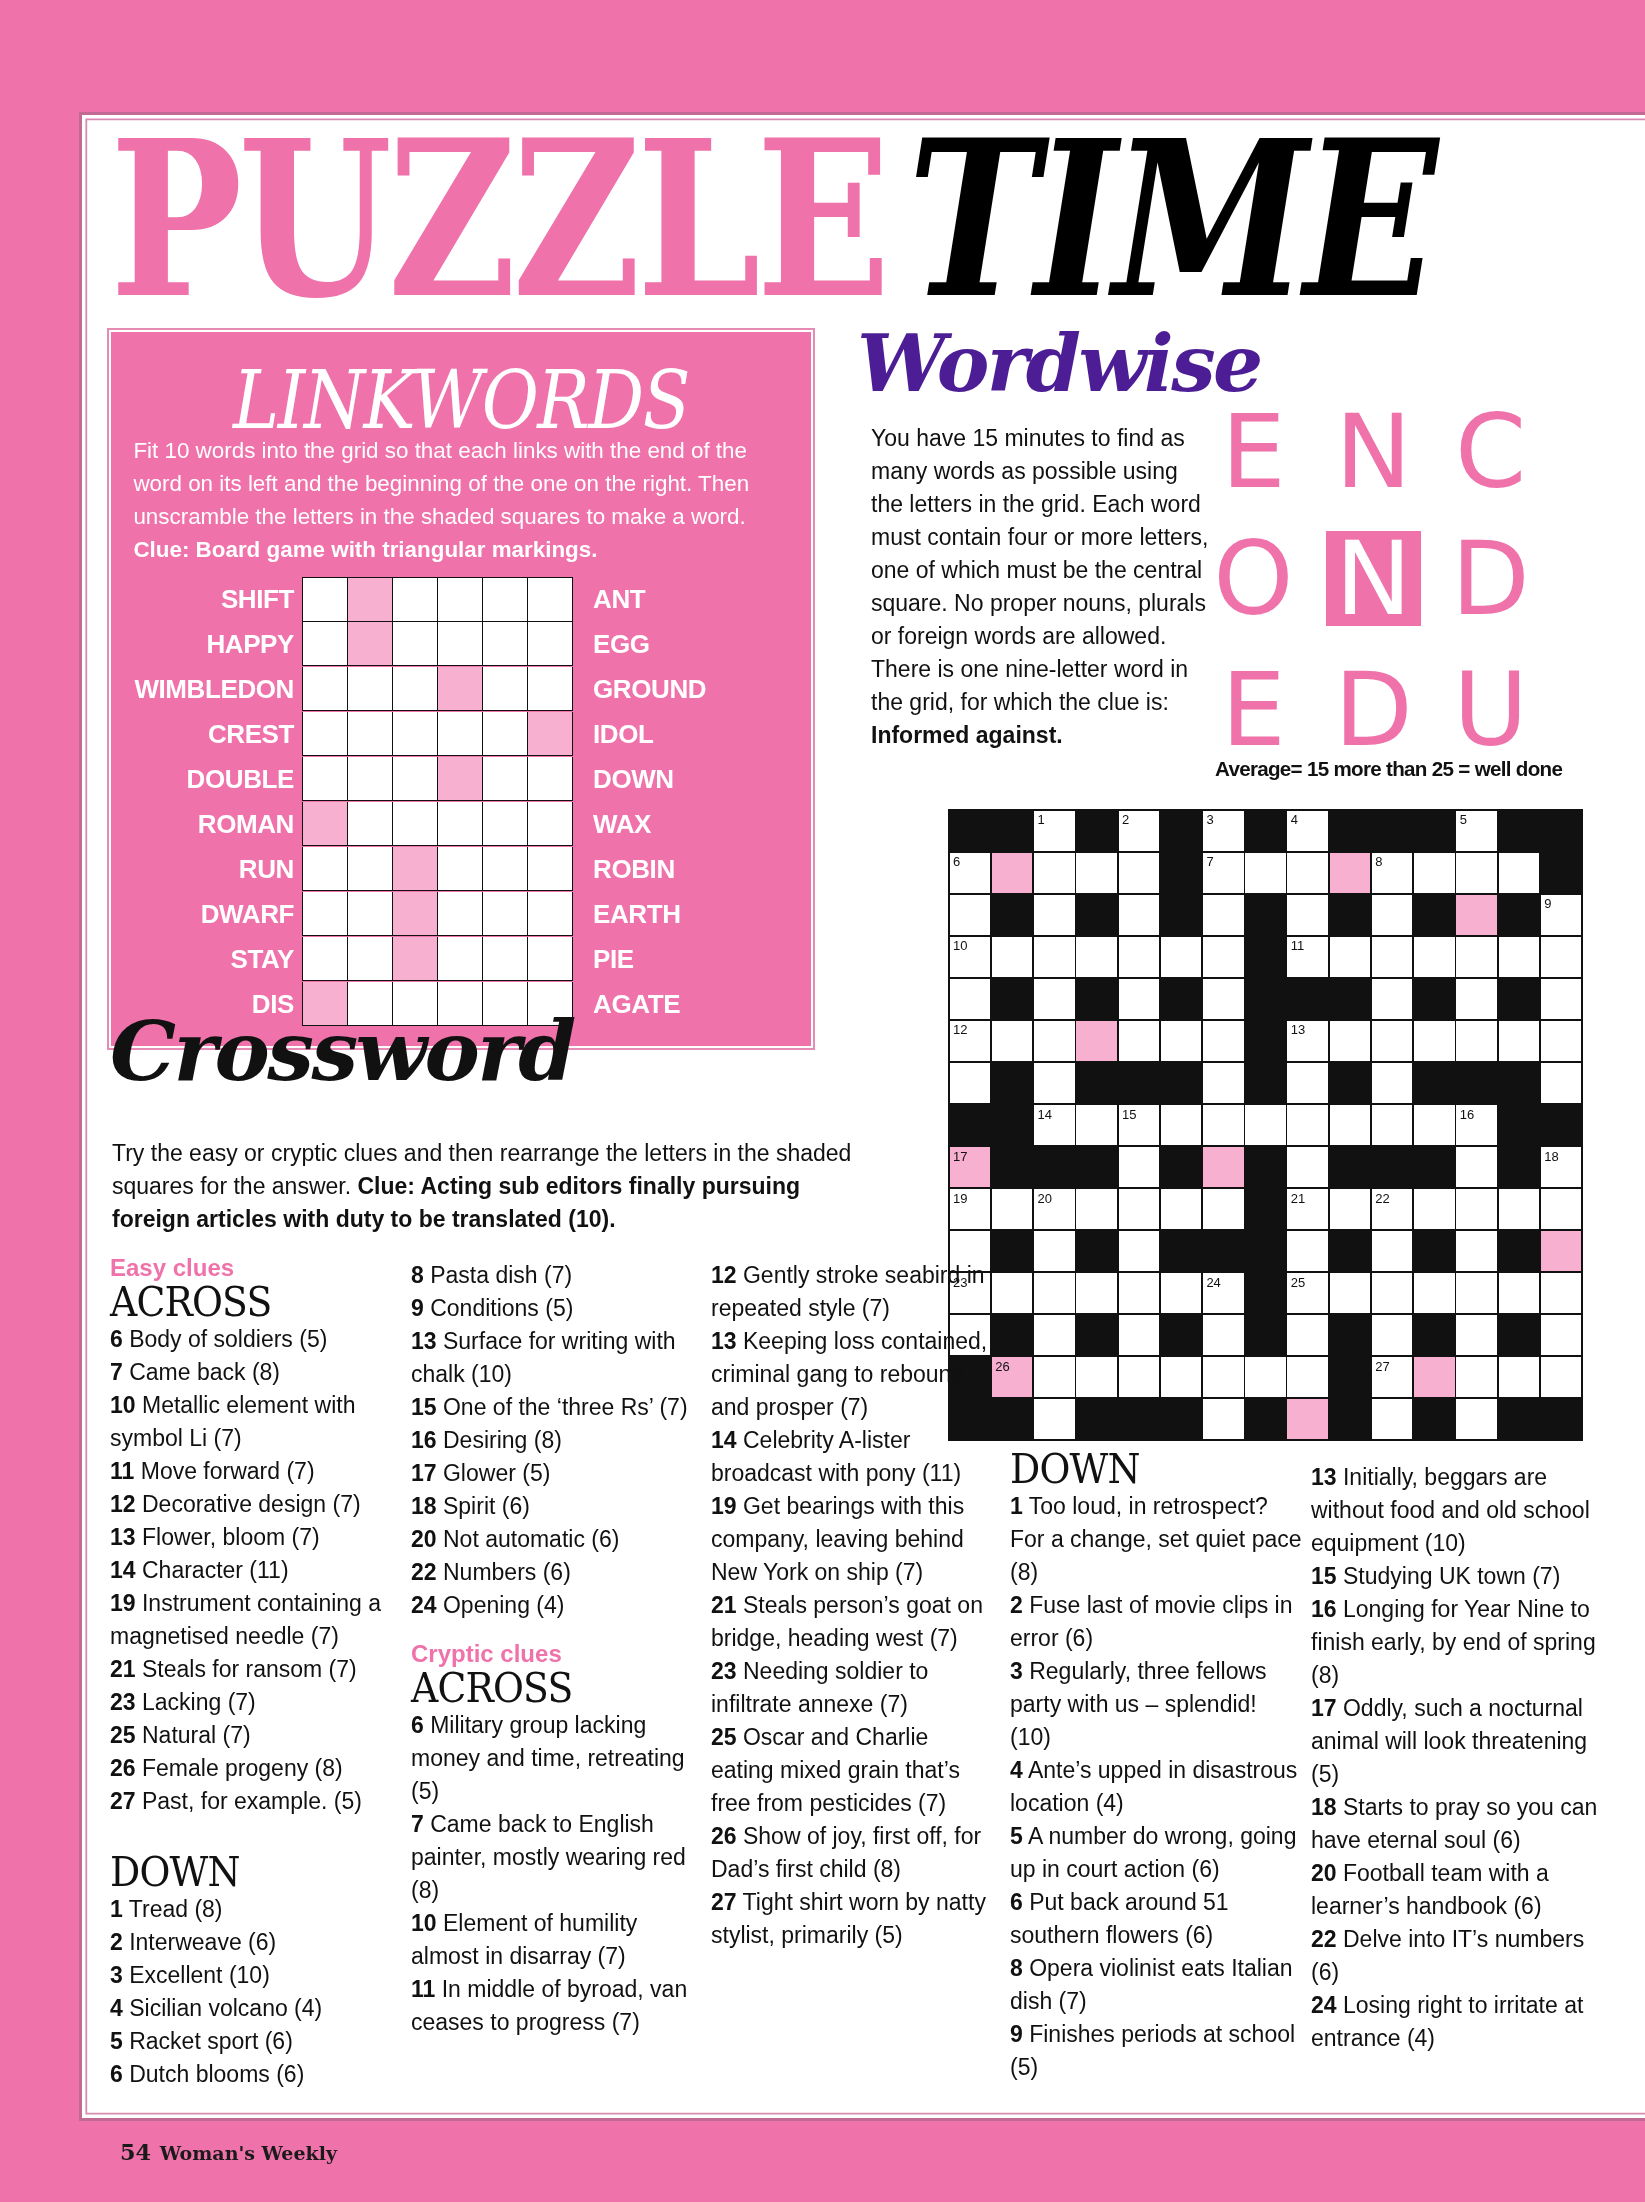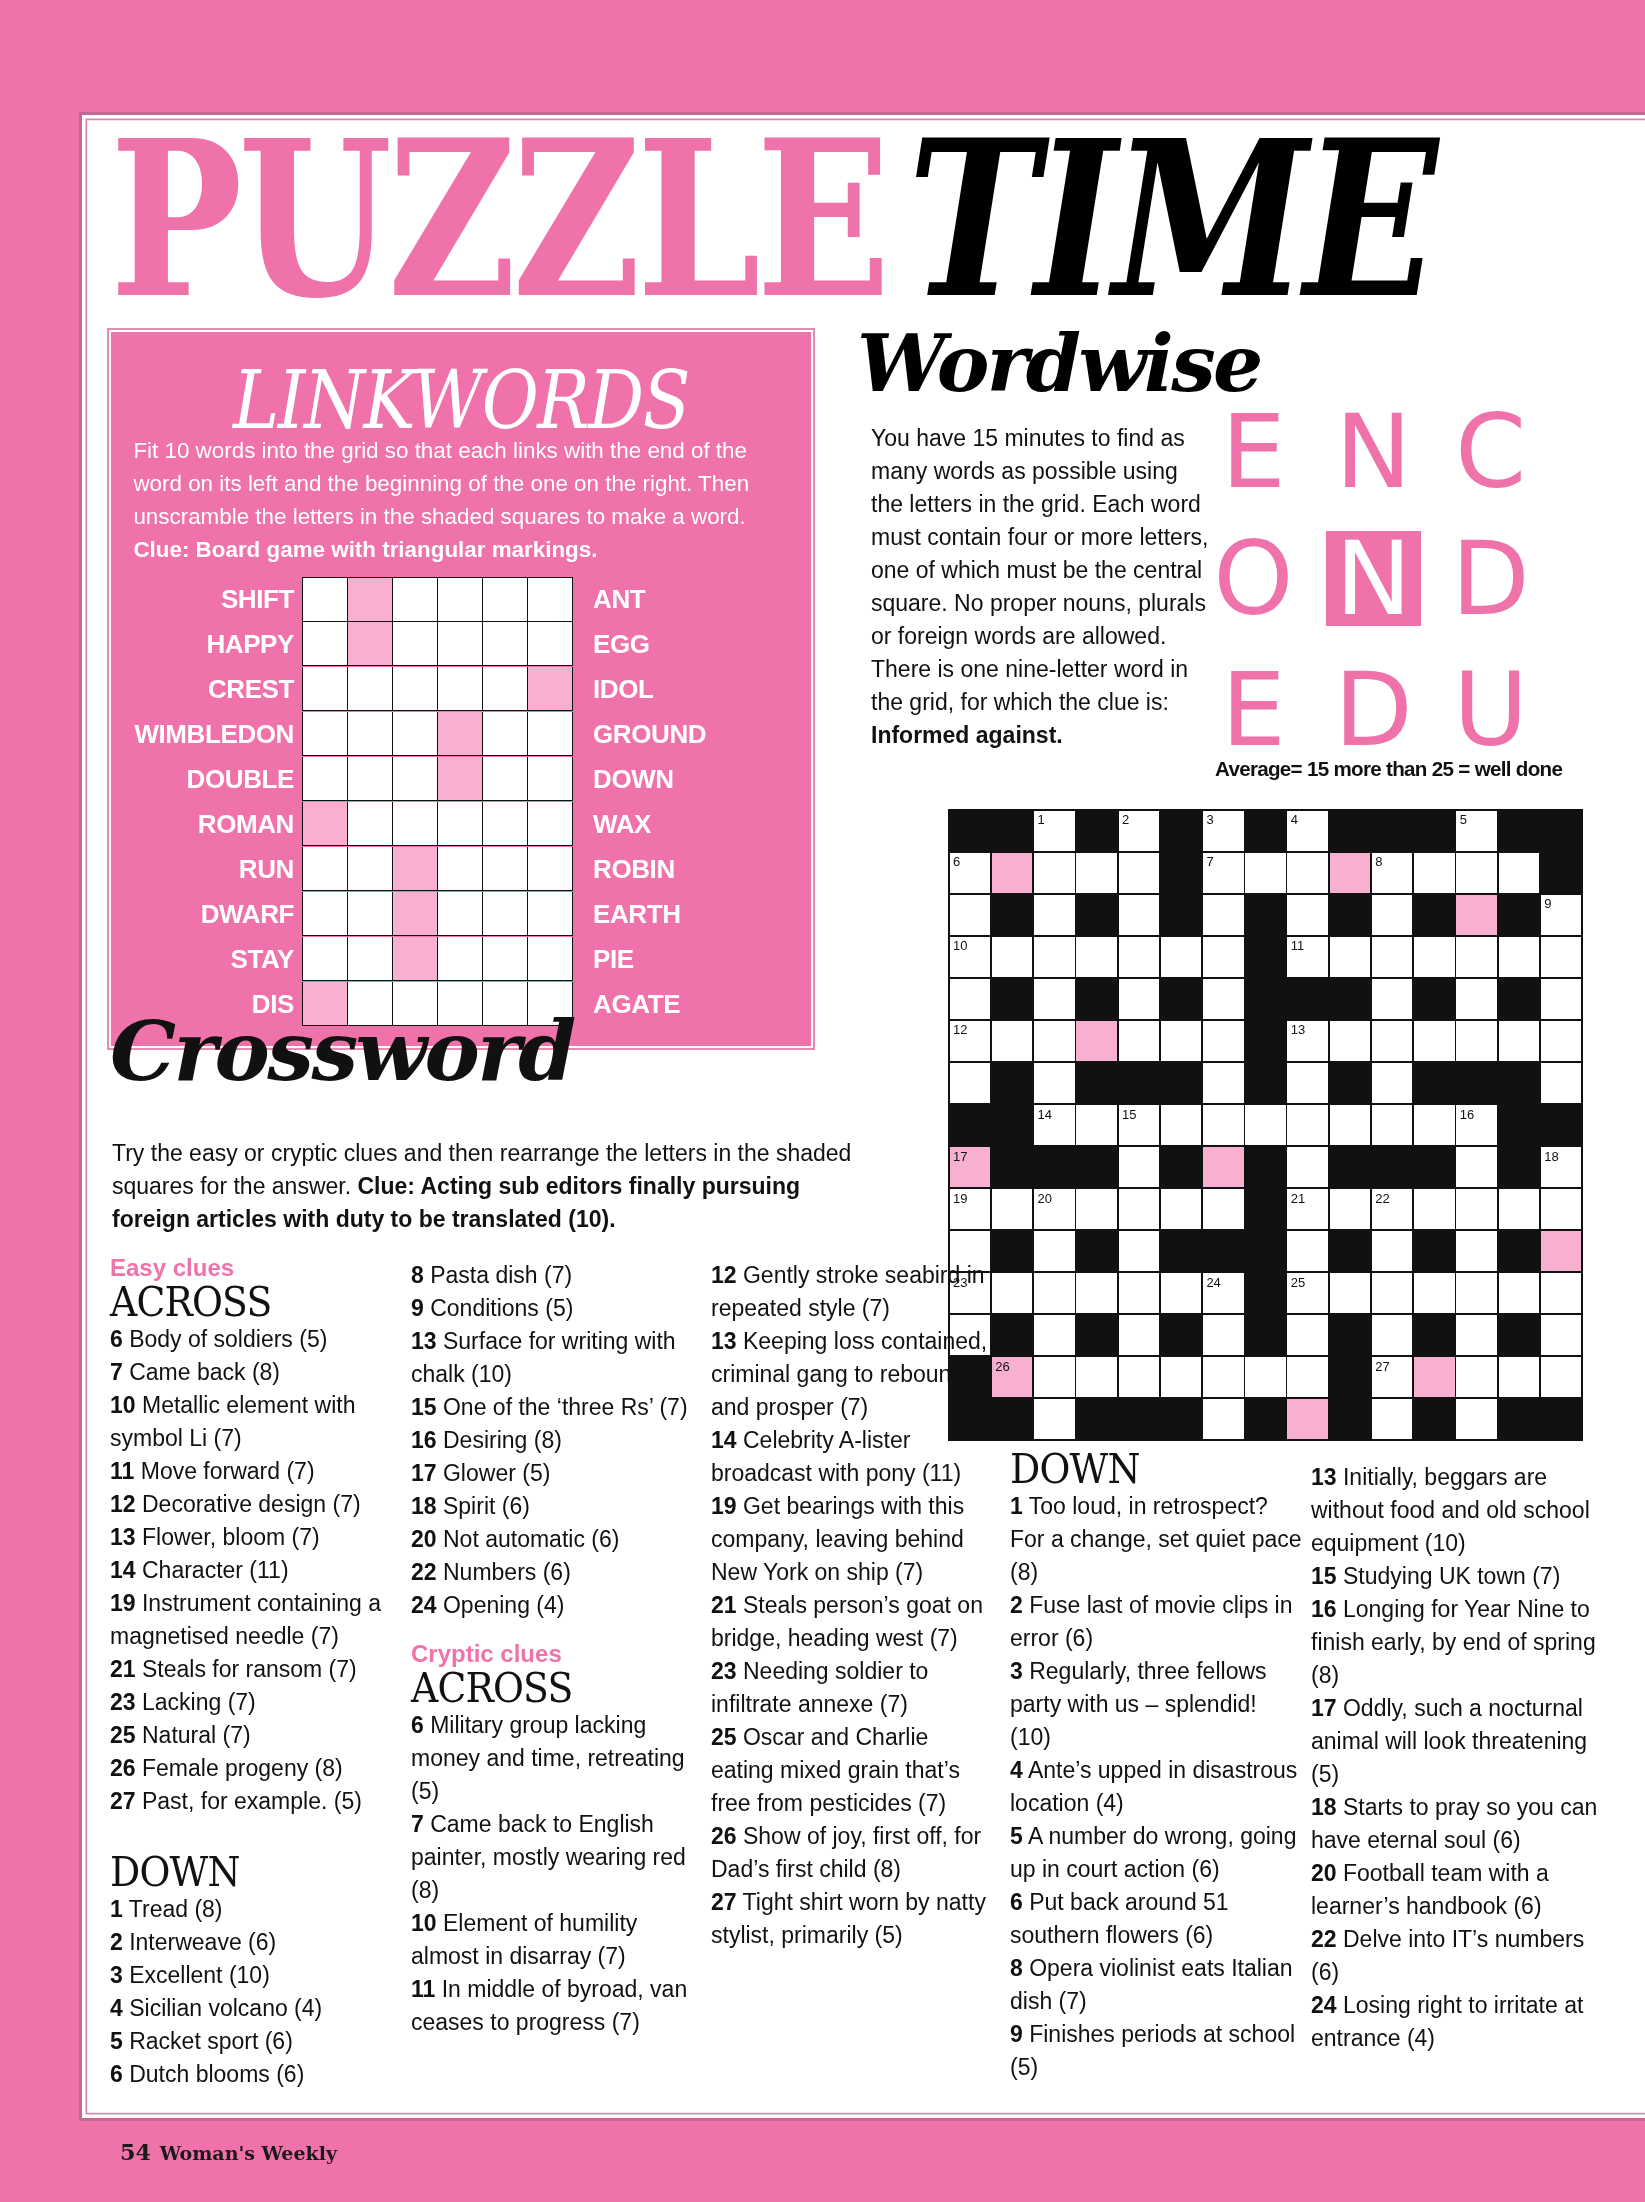--- a/index.html
+++ b/index.html
@@ -63,21 +63,21 @@
   .lw-cell {
     width: 44px; height: 43px; background: #fff;
     border-right: 1.7px solid #111; border-bottom: 1.7px solid #111;
   }
   .lw-cell.shaded { background: #f7b0d0; }
 
   
   .ww-title {
     position: absolute; left: 857px; top: 317px;
     font-family: "DejaVu Serif", serif; font-style: italic; font-weight: bold;
-    font-size: 79px; color: #000000; letter-spacing: -2.6px;
+    font-size: 79px; color: #4c1d95; letter-spacing: -2.6px;
   }
   .ww-text {
     position: absolute; left: 871px; top: 422px; width: 344px;
     font-family: "Liberation Sans", sans-serif; font-size: 23px; line-height: 33px;
   }
   .ww-grid { position: absolute; left: 1206px; top: 404px; width: 336px; height: 353px; }
   .ww-letter {
     position: absolute; width: 95px; height: 95px; text-align: center;
     font-family: "DejaVu Sans", sans-serif; font-size: 102px; line-height: 95px;
     color: #ef72aa; font-weight: normal;
@@ -164,42 +164,42 @@
           <div class="lw-cell"></div>
           <div class="lw-cell shaded"></div>
           <div class="lw-cell"></div>
           <div class="lw-cell"></div>
           <div class="lw-cell"></div>
           <div class="lw-cell"></div>
         </div>
         <div class="lw-right">EGG</div>
       </div>
       <div class="lw-row">
+        <div class="lw-left">WIMBLEDON</div>
+        <div class="lw-cells">
+          <div class="lw-cell"></div>
+          <div class="lw-cell"></div>
+          <div class="lw-cell"></div>
+          <div class="lw-cell shaded"></div>
+          <div class="lw-cell"></div>
+          <div class="lw-cell"></div>
+        </div>
+        <div class="lw-right">GROUND</div>
+      </div>
+      <div class="lw-row">
         <div class="lw-left">CREST</div>
         <div class="lw-cells">
           <div class="lw-cell"></div>
           <div class="lw-cell"></div>
           <div class="lw-cell"></div>
           <div class="lw-cell"></div>
           <div class="lw-cell"></div>
           <div class="lw-cell shaded"></div>
         </div>
         <div class="lw-right">IDOL</div>
-      </div>
-      <div class="lw-row">
-        <div class="lw-left">WIMBLEDON</div>
-        <div class="lw-cells">
-          <div class="lw-cell"></div>
-          <div class="lw-cell"></div>
-          <div class="lw-cell"></div>
-          <div class="lw-cell shaded"></div>
-          <div class="lw-cell"></div>
-          <div class="lw-cell"></div>
-        </div>
-        <div class="lw-right">GROUND</div>
       </div>
       <div class="lw-row">
         <div class="lw-left">DOUBLE</div>
         <div class="lw-cells">
           <div class="lw-cell"></div>
           <div class="lw-cell"></div>
           <div class="lw-cell"></div>
           <div class="lw-cell shaded"></div>
           <div class="lw-cell"></div>
           <div class="lw-cell"></div>

